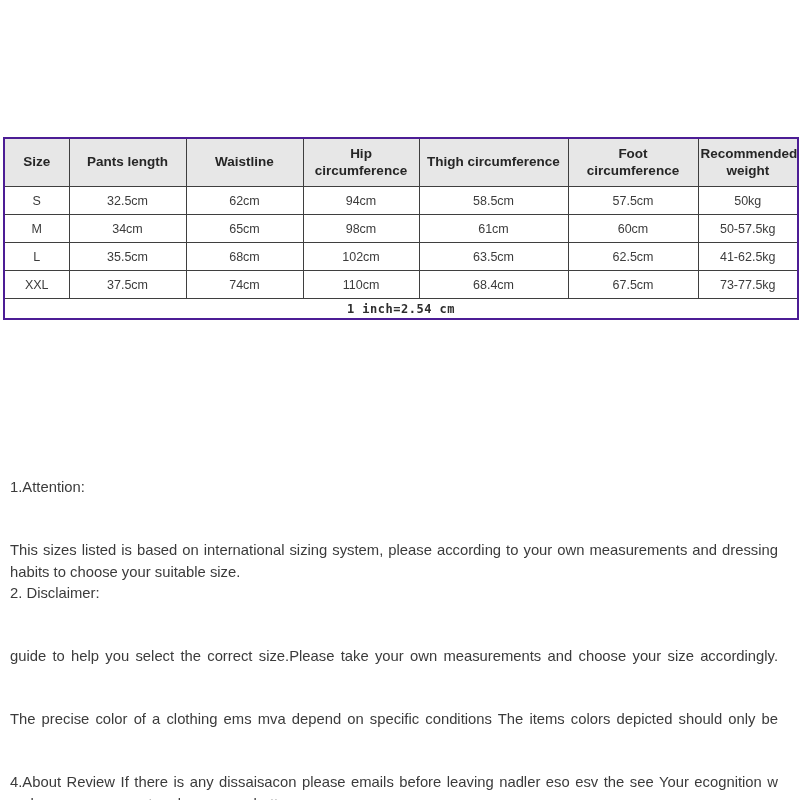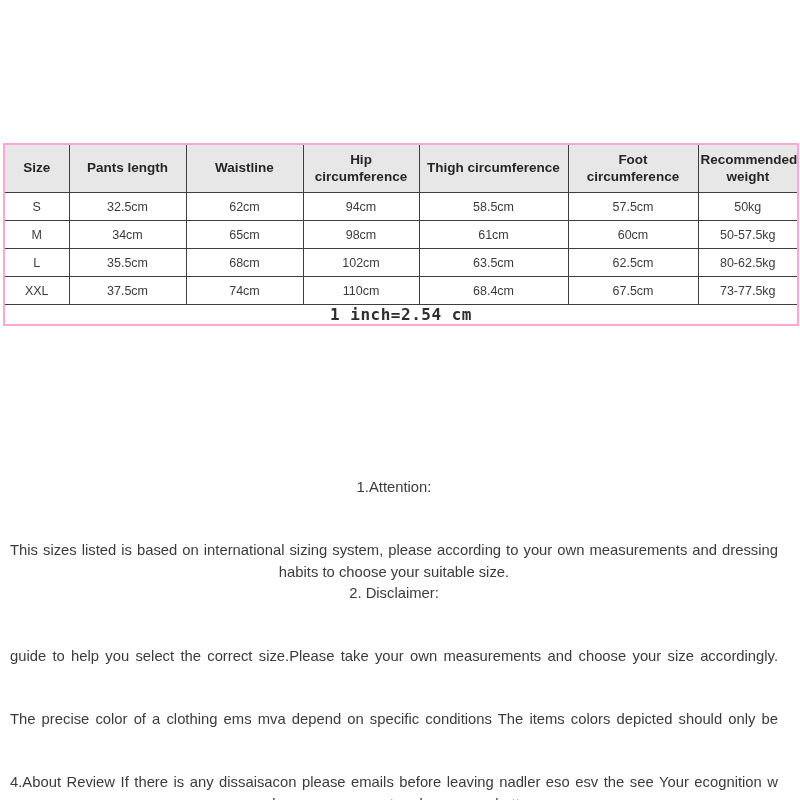--- a/index.html
+++ b/index.html
@@ -3,49 +3,49 @@
 <meta charset="utf-8">
 <style>
   html,body{margin:0;padding:0;}
   body{
     width:800px;height:800px;background:#ffffff;position:relative;
     font-family:"Liberation Sans", sans-serif;overflow:hidden;
   }
   .canvas{position:absolute;inset:0;background:#ffffff;}
 
   table.size-chart{
-    position:absolute;top:143px;left:3px;width:794px;
+    position:absolute;top:137px;left:3px;width:794px;
     border-collapse:collapse;table-layout:fixed;
-    border:2px solid #f9a8d4;
+    border:2px solid #4c1d95;
     background:#ffffff;
   }
   table.size-chart th, table.size-chart td{
     border:1px solid #3f3f3f;
     text-align:center;vertical-align:middle;
     padding:0 2px;overflow:hidden;
   }
   table.size-chart th{
     height:47px;font-size:13.5px;font-weight:bold;color:#262626;
     background:#e7e7e7;line-height:1.2;
   }
   table.size-chart td{
     height:27px;font-size:12.5px;color:#3c3c3c;background:#ffffff;
   }
   table.size-chart tr.footnote td{
     height:19px;
     font-family:"DejaVu Sans Mono", monospace;
-    font-weight:bold;font-size:16px;color:#2e2e2e;
+    font-weight:bold;font-size:12px;color:#2e2e2e;
     letter-spacing:0.5px;
   }
 
   .notes{
     position:absolute;left:10px;top:477px;width:768px;
     font-size:14.8px;line-height:21.8px;color:#3b3b3b;
   }
-  .notes .line{min-height:21.8px;text-align:center;}
+  .notes .line{min-height:21.8px;}
   .notes .line.fill{
     text-align:justify;
     text-align-last:justify;
     margin-top:41px;
   }
 </style>
 </head>
 <body>
 
 <div class="canvas">
@@ -90,21 +90,21 @@
           <td>60cm</td>
           <td>50-57.5kg</td>
         </tr>
         <tr>
           <td>L</td>
           <td>35.5cm</td>
           <td>68cm</td>
           <td>102cm</td>
           <td>63.5cm</td>
           <td>62.5cm</td>
-          <td>80-62.5kg</td>
+          <td>41-62.5kg</td>
         </tr>
         <tr>
           <td>XXL</td>
           <td>37.5cm</td>
           <td>74cm</td>
           <td>110cm</td>
           <td>68.4cm</td>
           <td>67.5cm</td>
           <td>73-77.5kg</td>
         </tr>

